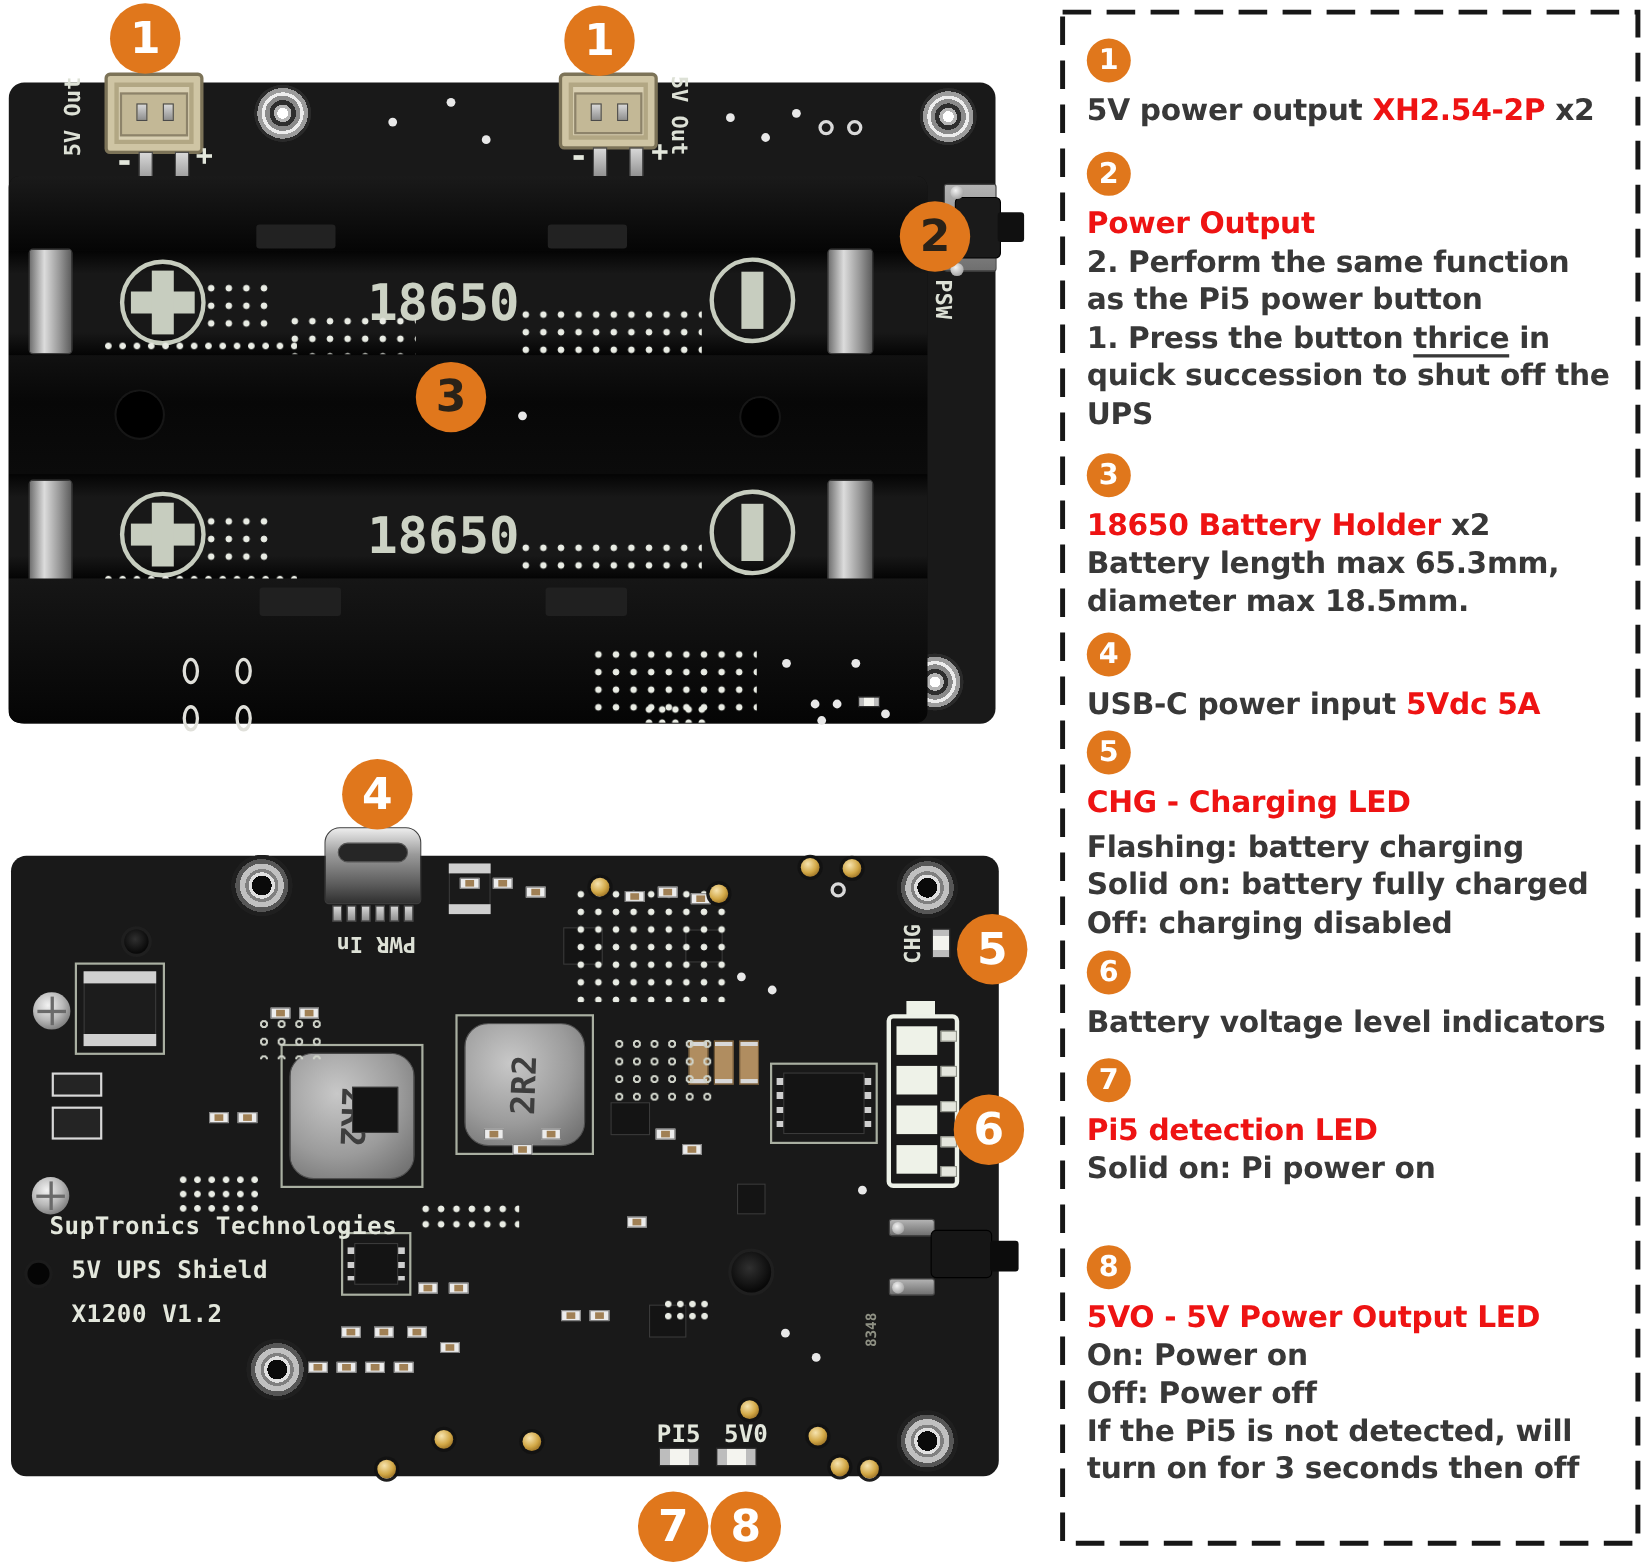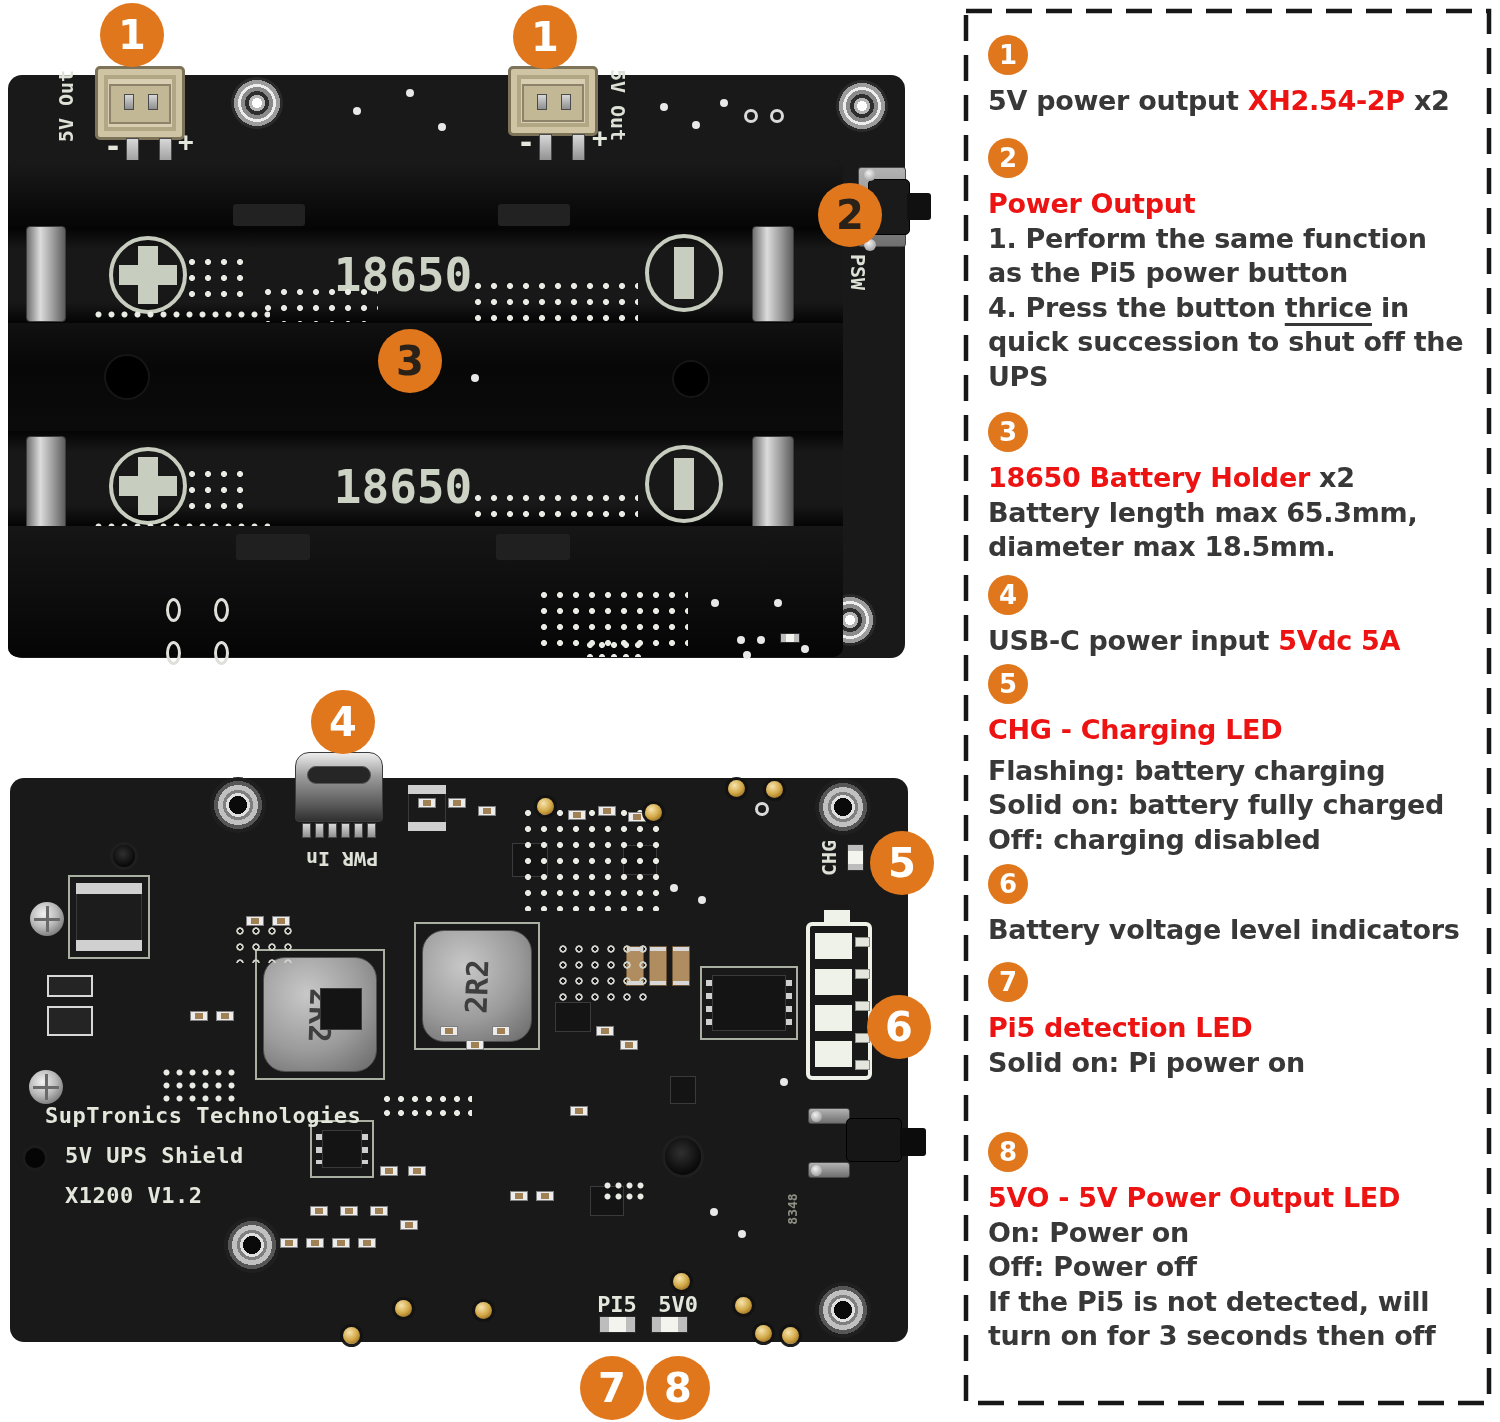--- a/index.html
+++ b/index.html
@@ -343,23 +343,23 @@
     </svg>
 
     <div class="pitem" style="top:27px;">
       <div class="pnum">1</div>
       <div class="pline"><span>5V power output </span><span class="red">XH2.54-2P</span><span> x2</span></div>
     </div>
 
     <div class="pitem" style="top:130px;">
       <div class="pnum">2</div>
       <div class="pline red">Power Output</div>
-      <div class="pline">1. Perform the same function</div>
+      <div class="pline">2. Perform the same function</div>
       <div class="pline">as the Pi5 power button</div>
-      <div class="pline"><span>4. Press the button </span><span class="u">thrice</span><span> in</span></div>
+      <div class="pline"><span>1. Press the button </span><span class="u">thrice</span><span> in</span></div>
       <div class="pline">quick succession to shut off the</div>
       <div class="pline">UPS</div>
     </div>
 
     <div class="pitem" style="top:404px;">
       <div class="pnum">3</div>
       <div class="pline"><span class="red">18650 Battery Holder</span><span> x2</span></div>
       <div class="pline">Battery length max 65.3mm,</div>
       <div class="pline">diameter max 18.5mm.</div>
     </div>

